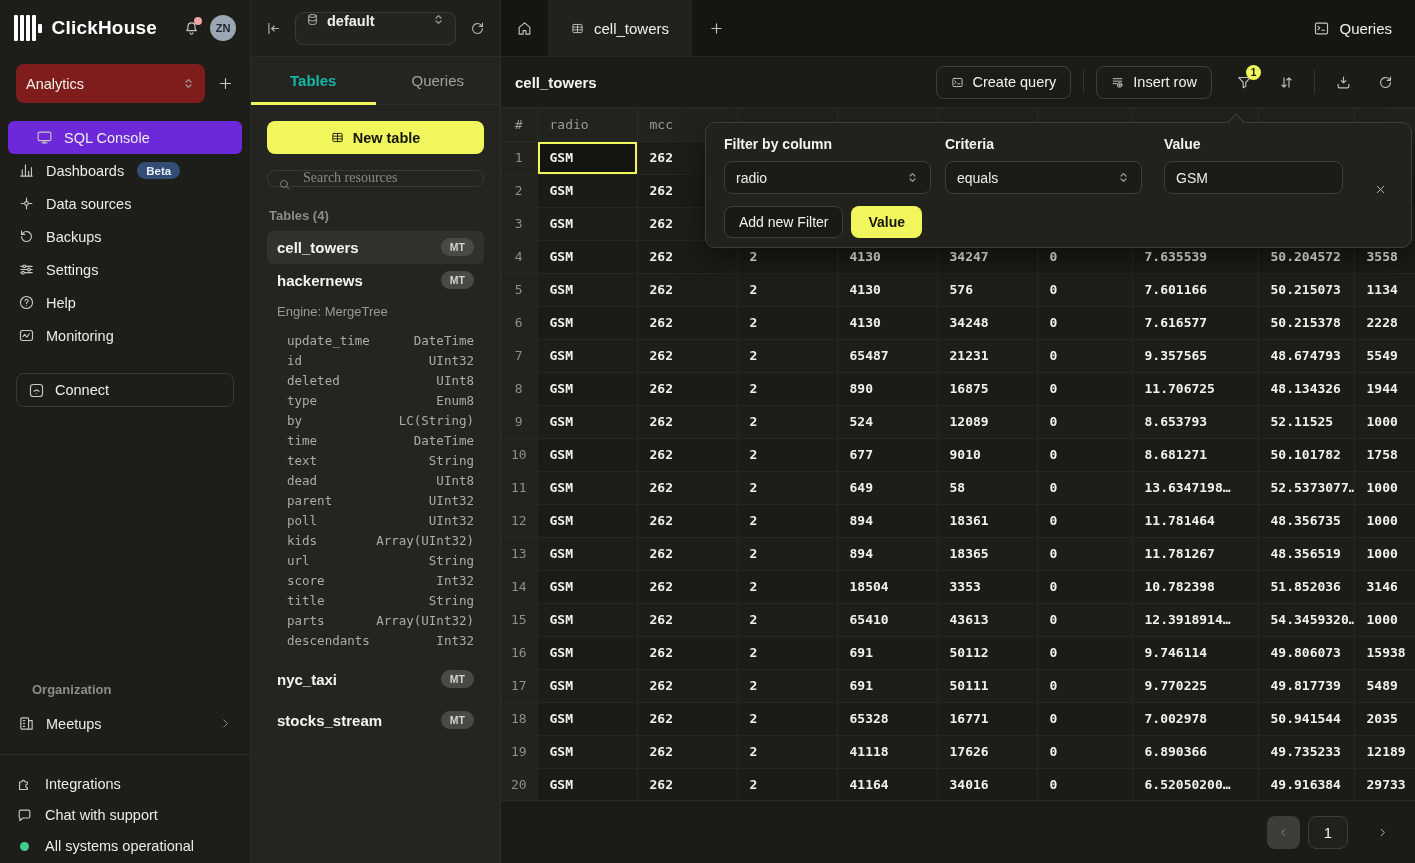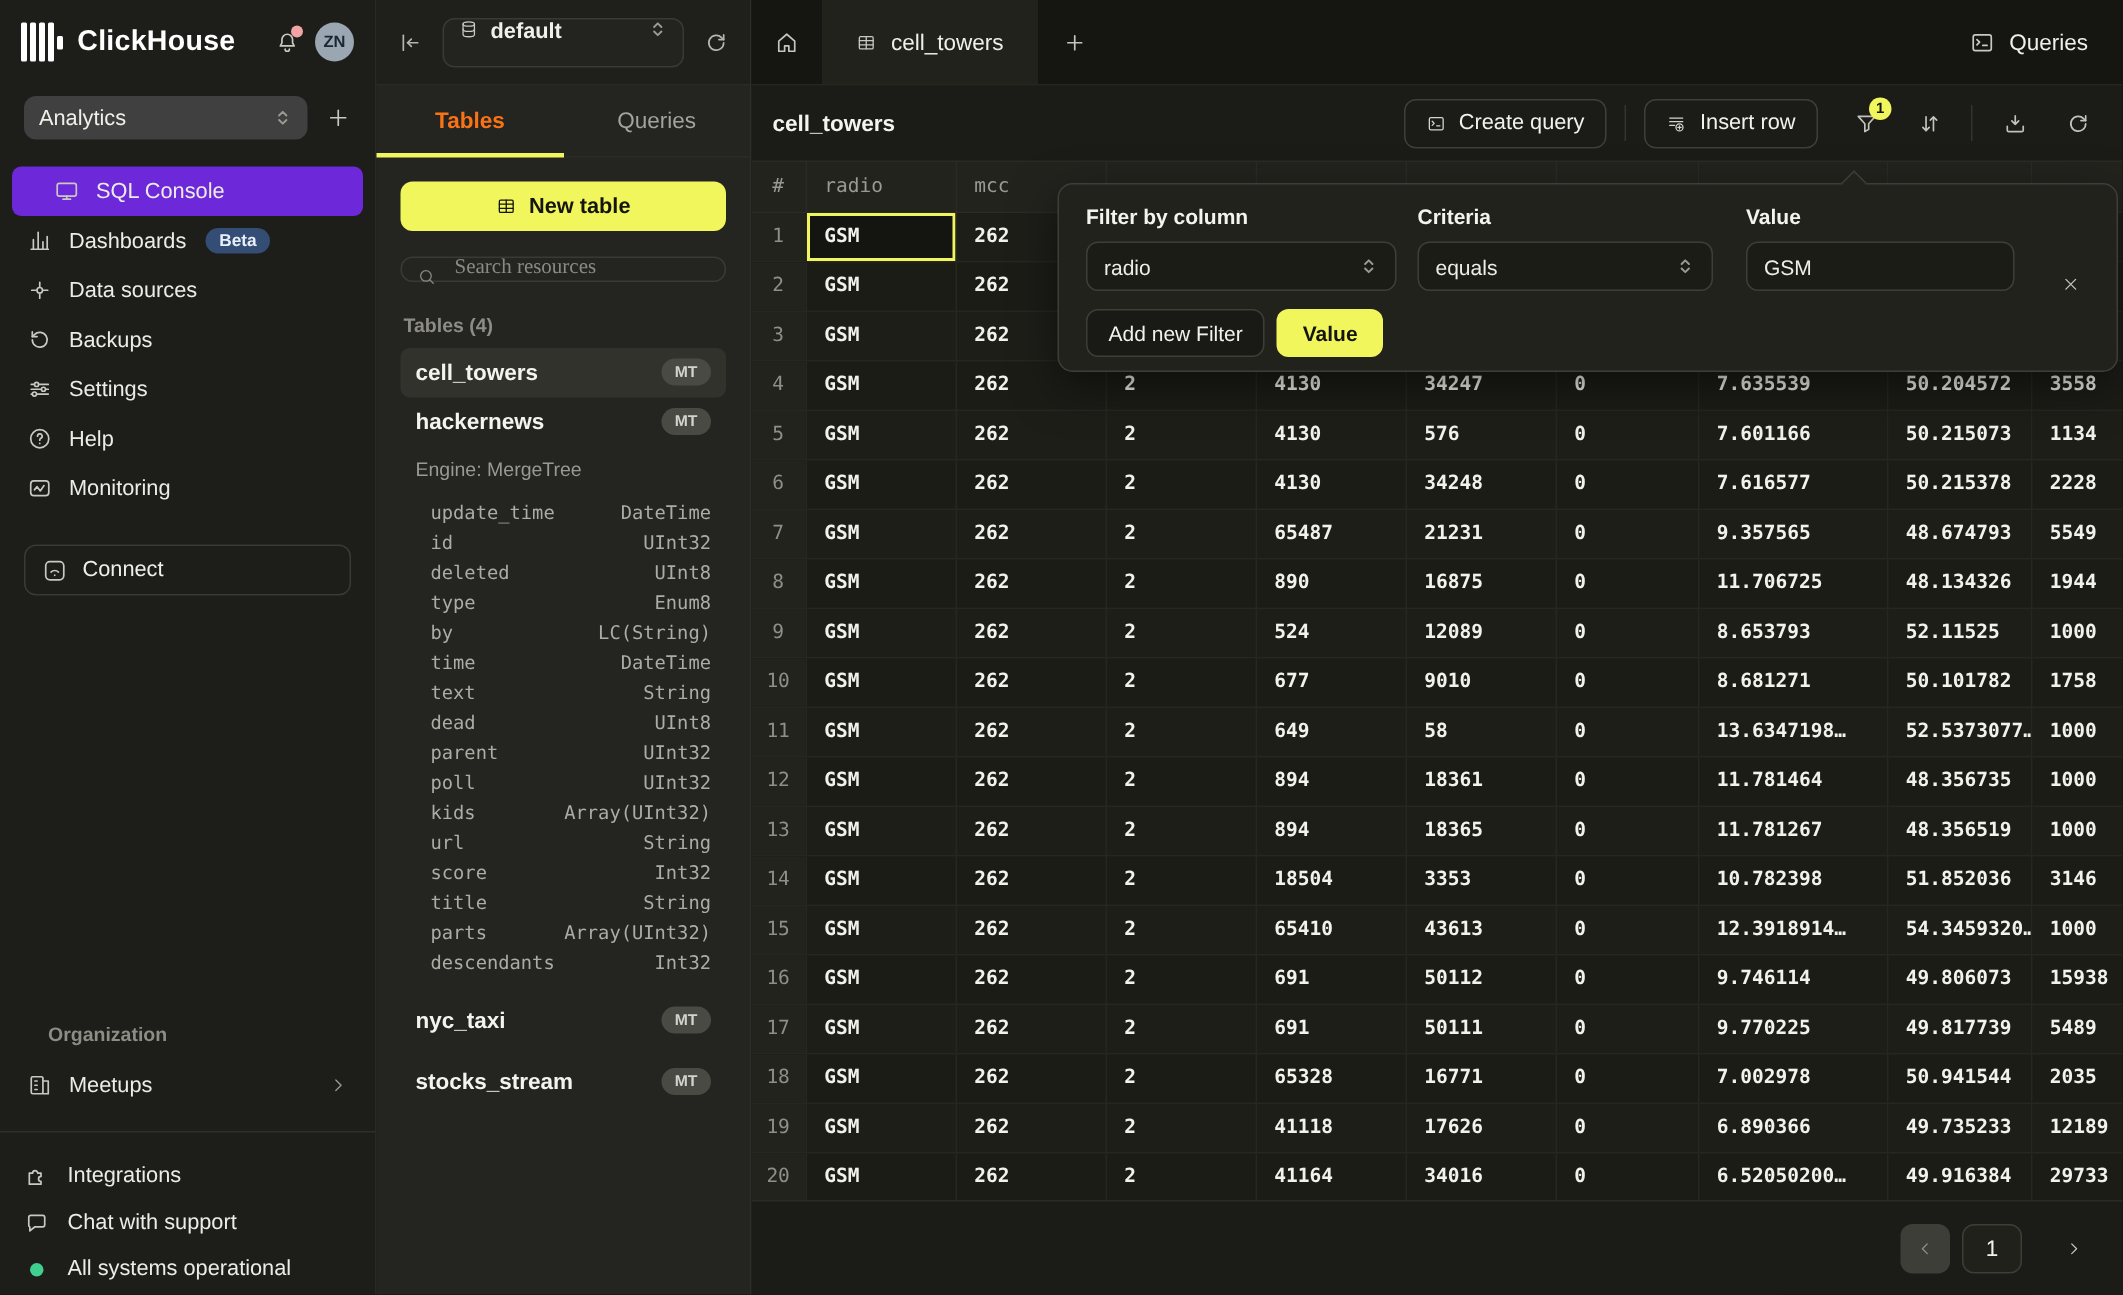--- a/index.html
+++ b/index.html
@@ -18,21 +18,21 @@
   .sb-header { height:56px; display:flex; align-items:center; padding:0 14px; }
   .logo { display:flex; align-items:center; gap:2.5px; height:26px; margin-right:10px; }
   .logo i { display:block; width:3.5px; height:26px; background:#fff; border-radius:1px; }
   .logo i.dot { height:9px; }
   .brand { font-size:19px; font-weight:700; color:#fff; letter-spacing:.2px; }
   .sb-header .spacer { flex:1; }
   .bell { position:relative; color:#c9c9c2; margin-right:10px; cursor:pointer; }
   .bell .reddot { position:absolute; top:-3px; right:-2px; width:8px; height:8px; border-radius:50%; background:#f2a3a3; }
   .avatar { width:26px; height:26px; border-radius:50%; background:#9aa6b2; color:#1d2733; font-size:11px; font-weight:700; display:flex; align-items:center; justify-content:center; }
   .ws-row { display:flex; align-items:center; gap:12px; padding:8px 16px 12px; }
-  .ws-select { flex:1; height:29px; background:#404040; border-radius:8px; display:flex; align-items:center; padding:0 10px; font-size:14.5px; color:#f0f0ea; cursor:pointer; }
+  .ws-select { flex:1; height:39px; background:#7f1d1d; border-radius:8px; display:flex; align-items:center; padding:0 10px; font-size:14.5px; color:#f0f0ea; cursor:pointer; }
   .ws-select .chev { margin-left:auto; color:#9a9a93; }
   .icon-btn { background:none; border:none; color:#c9c9c2; cursor:pointer; display:flex; align-items:center; justify-content:center; }
   nav.sb-nav { padding:6px 8px 0; }
   .nav-item { height:33px; display:flex; align-items:center; gap:11px; padding:0 10px; border-radius:6px; color:#ecece6; font-size:14.5px; cursor:pointer; }
   .nav-item.active { background:#6d28d9;padding-left:28px; }
   .nav-item .nico { color:#c9c9c2; display:flex; }
   .beta-badge { margin-left:2px; background:var(--beta,#344d74); color:#e8eefc; font-size:11.5px; font-weight:700; padding:2.5px 9px; border-radius:10px; }
   .connect-btn { margin:21px 16px 0; height:34px; border:1px solid #3a3a35; border-radius:8px; background:transparent; color:#f0f0ea; font-size:14.5px; display:flex; align-items:center; gap:10px; padding:0 11px; cursor:pointer; font-family:inherit; }
   .connect-btn .nico { color:#c9c9c2; display:flex; }
   .org-section { margin-top:auto; }
@@ -48,21 +48,21 @@
   
   .panel2 { width:250px; min-width:250px; background:#242420; border-right:1px solid #2f2f2a; display:flex; flex-direction:column; }
   .p2-top { height:57px; border-bottom:1px solid #2b2b26; display:flex; align-items:center; padding:0 14px; gap:13px; background:#1f1f1b; }
   .p2-top .collapse { color:#b5b5ae; cursor:pointer; display:flex; }
   .db-select { flex:1; height:33px; border:1px solid #3a3a35; border-radius:8px; display:flex; align-items:flex-start; gap:8px; padding:0 10px; font-size:14.5px; font-weight:700; color:#f0f0ea; cursor:pointer; background:#23231f; }
   .db-select .nico { color:#c9c9c2; display:flex; }
   .db-select .chev { margin-left:auto; color:#9a9a93; }
   .p2-top .refresh { color:#b5b5ae; cursor:pointer; display:flex; }
   .p2-tabs { display:flex; height:48px; border-bottom:1px solid #2b2b26; }
   .p2-tab { flex:1; display:flex; align-items:center; justify-content:center; font-size:15px; color:#a3a39c; cursor:pointer; position:relative; }
-  .p2-tab.active { color:#f97316; font-weight:700; }
+  .p2-tab.active { color:#14b8a6; font-weight:700; }
   .p2-tab.active::after { content:""; position:absolute; left:0; right:0; bottom:-1px; height:3px; background:var(--accent,#f1f65c); }
   .p2-body { padding:16px; overflow:hidden; flex:1; }
   .new-table-btn { width:100%; height:33px; background:var(--accent,#f1f65c); color:#15150f; border:none; border-radius:8px; font-size:14.5px; font-weight:700; display:flex; align-items:center; justify-content:center; gap:9px; cursor:pointer; font-family:inherit; }
   .new-table-btn .nico { display:flex; color:#15150f; }
   .search-box { position:relative; margin-top:15px; }
   .search-box .nico { position:absolute; left:11px; top:9px; color:#8a8a84; }
   .search-box input { width:100%; height:17px; background:transparent; border:1px solid #3a3a35; border-radius:8px; padding:0 10px 0 35px; color:#e8e8e2; font-size:14px; font-family:Liberation Serif, serif; outline:none; }
   .search-box input::placeholder { color:#8a8a84; }
   .section-label { margin:21px 2px 8px; color:#8d8d86; font-size:13px; font-weight:700; }
   .titem { height:33px; display:flex; align-items:center; padding:0 10px; border-radius:6px; cursor:pointer; }

